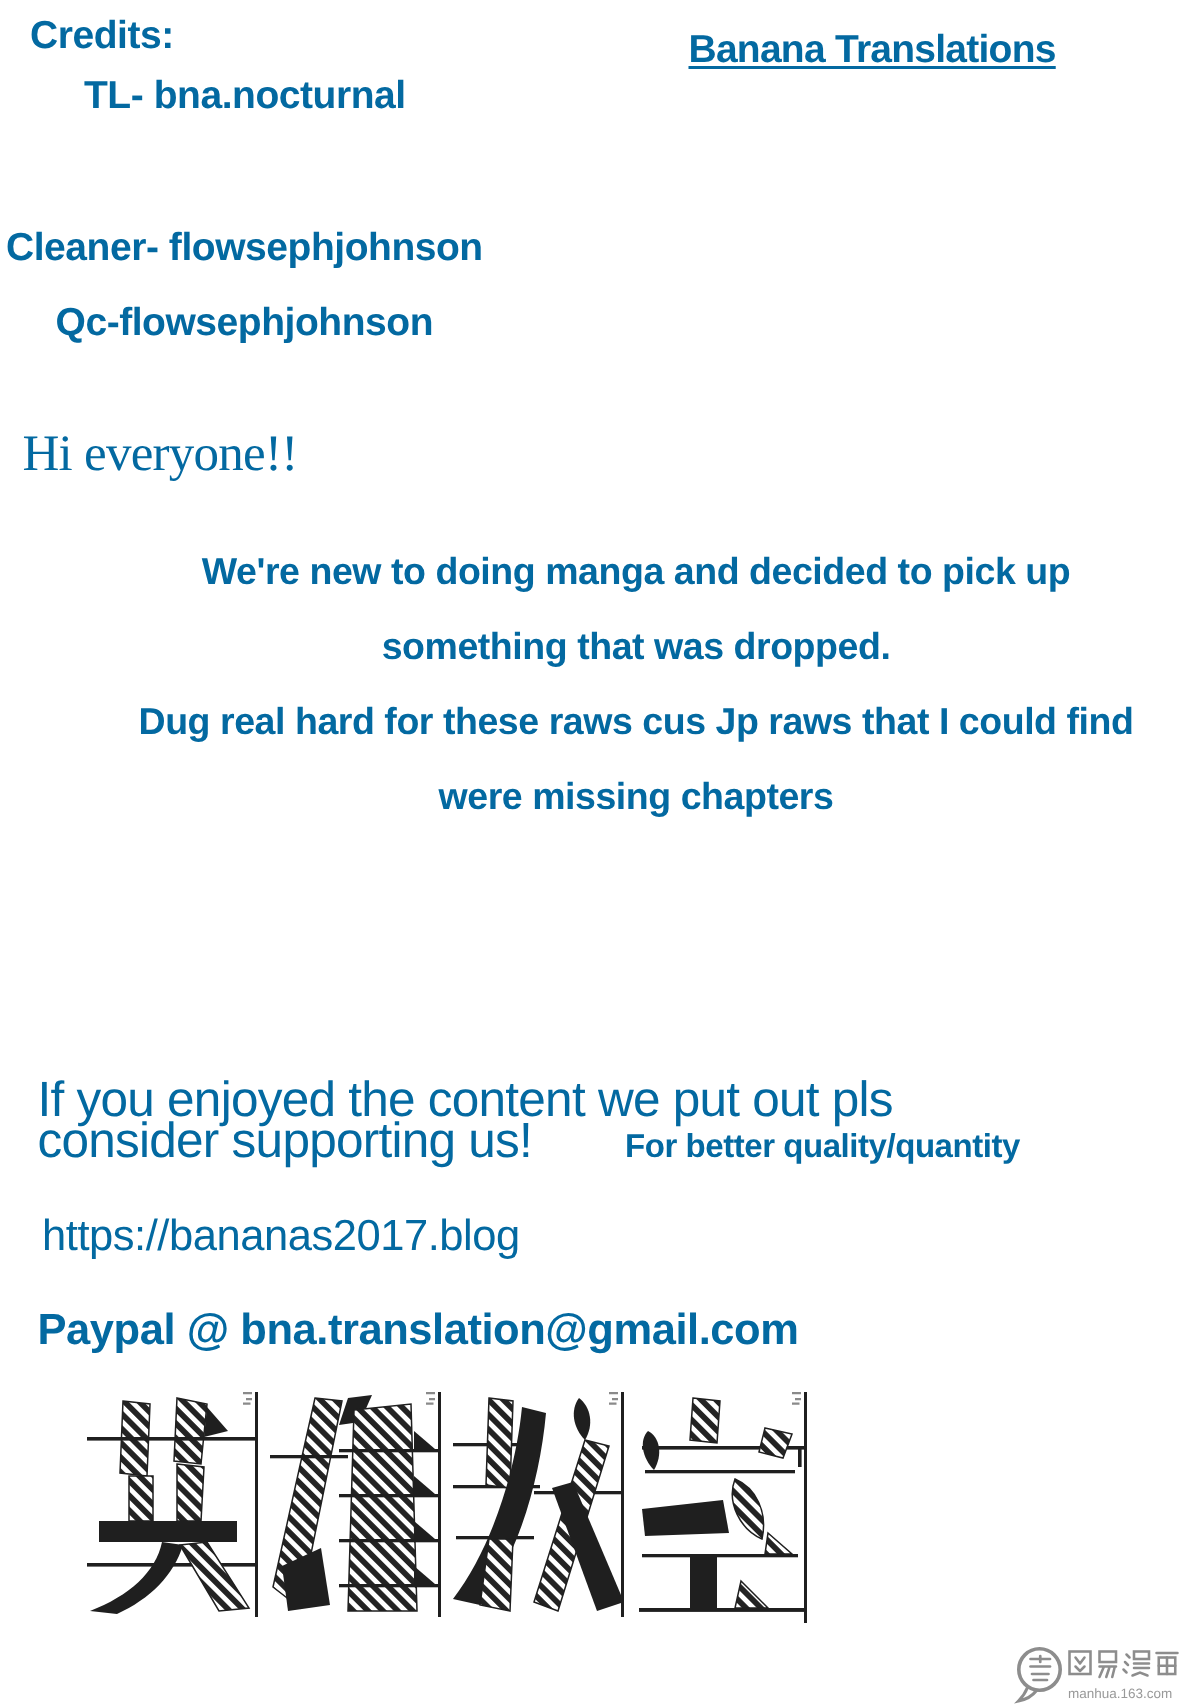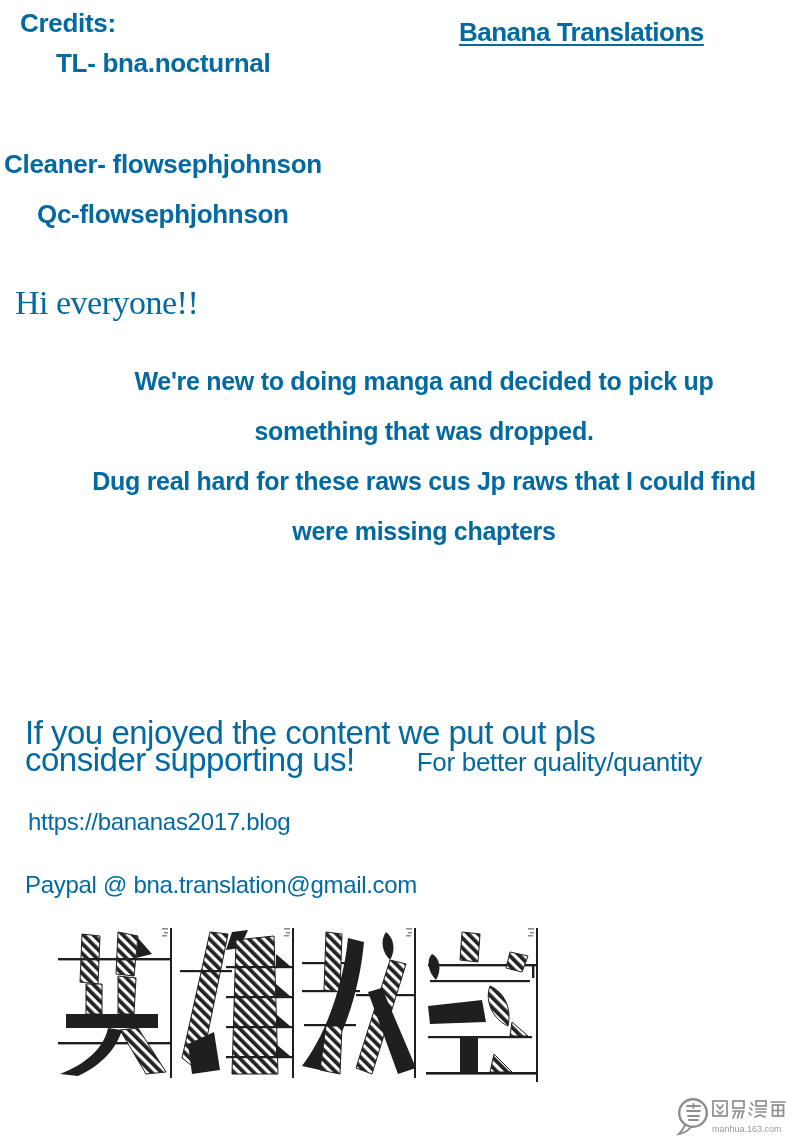--- a/index.html
+++ b/index.html
@@ -12,22 +12,22 @@
   .credit{font-weight:bold;font-size:26px;letter-spacing:-0.3px;}
   .group-name{font-weight:bold;font-size:26px;letter-spacing:-0.5px;text-decoration:underline;text-decoration-thickness:2px;text-underline-offset:3px;}
   .greeting{font-size:34px;font-weight:400;letter-spacing:-0.5px;font-family:Liberation Serif, serif;}
   .announce{
     left:0;right:0;top:356px;text-align:center;
     font-weight:bold;font-size:25px;line-height:50px;letter-spacing:-0.3px;
     white-space:normal;
     padding-left:48px;
   }
   .light-lg{font-size:33px;font-weight:400;letter-spacing:-0.5px;}
-  .light-md{font-size:24px;font-weight:400;letter-spacing:-0.3px;}
-  .inline-bold{font-weight:normal;font-size:26px;letter-spacing:-0.3px;margin-left:14px;}
+  .light-md{font-size:29px;font-weight:400;letter-spacing:-0.3px;}
+  .inline-bold{font-weight:bold;font-size:22px;letter-spacing:-0.3px;margin-left:14px;}
   .support-row{display:flex;align-items:baseline;gap:48px;}
   .logo-wrap{left:52px;top:924px;width:500px;height:160px;}
   .wm-wrap{left:676px;top:1094px;width:118px;height:44px;}
   svg{display:block;}
 </style>
 </head>
 <body>
 
 <div class="page">
 
@@ -48,21 +48,21 @@
   </div>
 
   <div class="abs light-lg" style="left:25px;top:678px;margin-top:36px;">If you enjoyed the content we put out pls</div>
 
   <div class="abs support-row" style="left:25px;top:741px;">
     <span class="light-lg">consider supporting us!</span>
     <span class="inline-bold">For better quality/quantity</span>
   </div>
 
   <div class="abs light-md" style="left:28px;top:808px;">https://bananas2017.blog</div>
-  <div class="abs light-md" style="left:25px;top:871px;">Paypal @ bna.translation@gmail.com</div>
+  <div class="abs light-md" style="left:25px;top:871px;font-weight:bold;">Paypal @ bna.translation@gmail.com</div>
 
   <div class="abs logo-wrap" role="img" aria-label="英雄教室">
     <svg width="500" height="160" viewBox="0 0 500 160">
       <defs>
         <pattern id="hat" width="7" height="7" patternUnits="userSpaceOnUse" patternTransform="rotate(-45)">
           <rect width="7" height="7" fill="#ffffff"></rect>
           <rect width="3.8" height="7" fill="#232323"></rect>
         </pattern>
       </defs>
 

